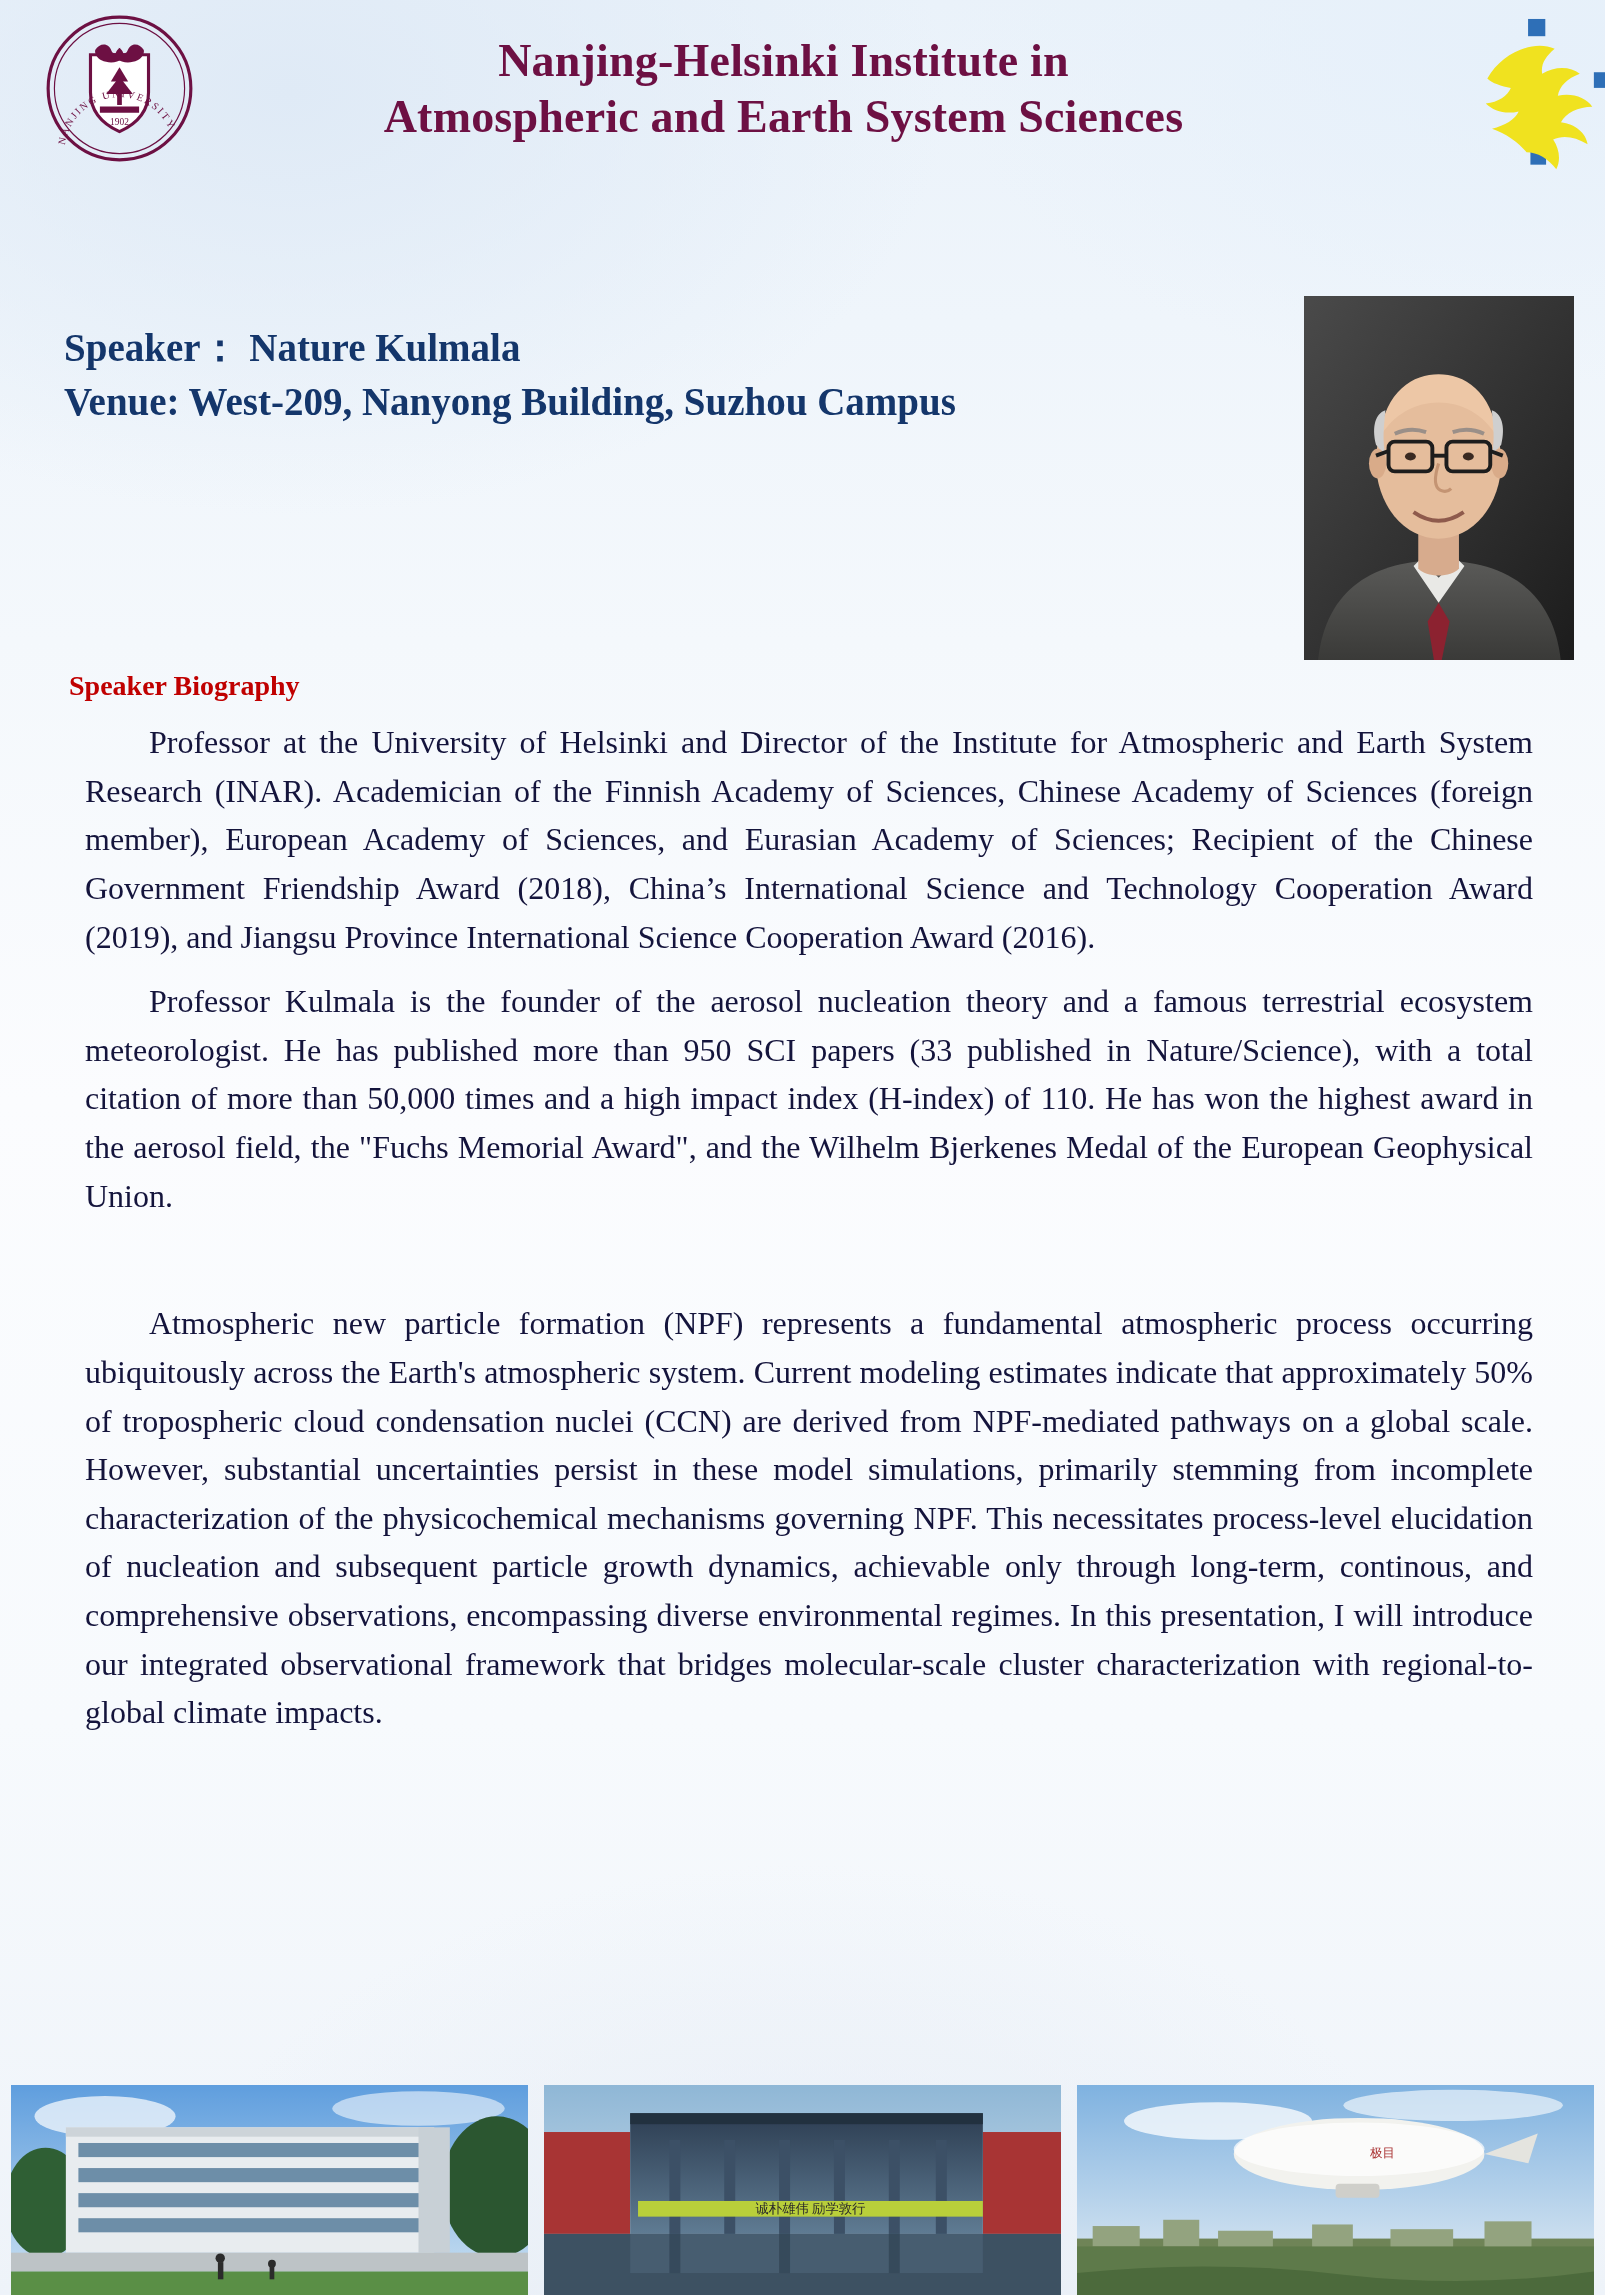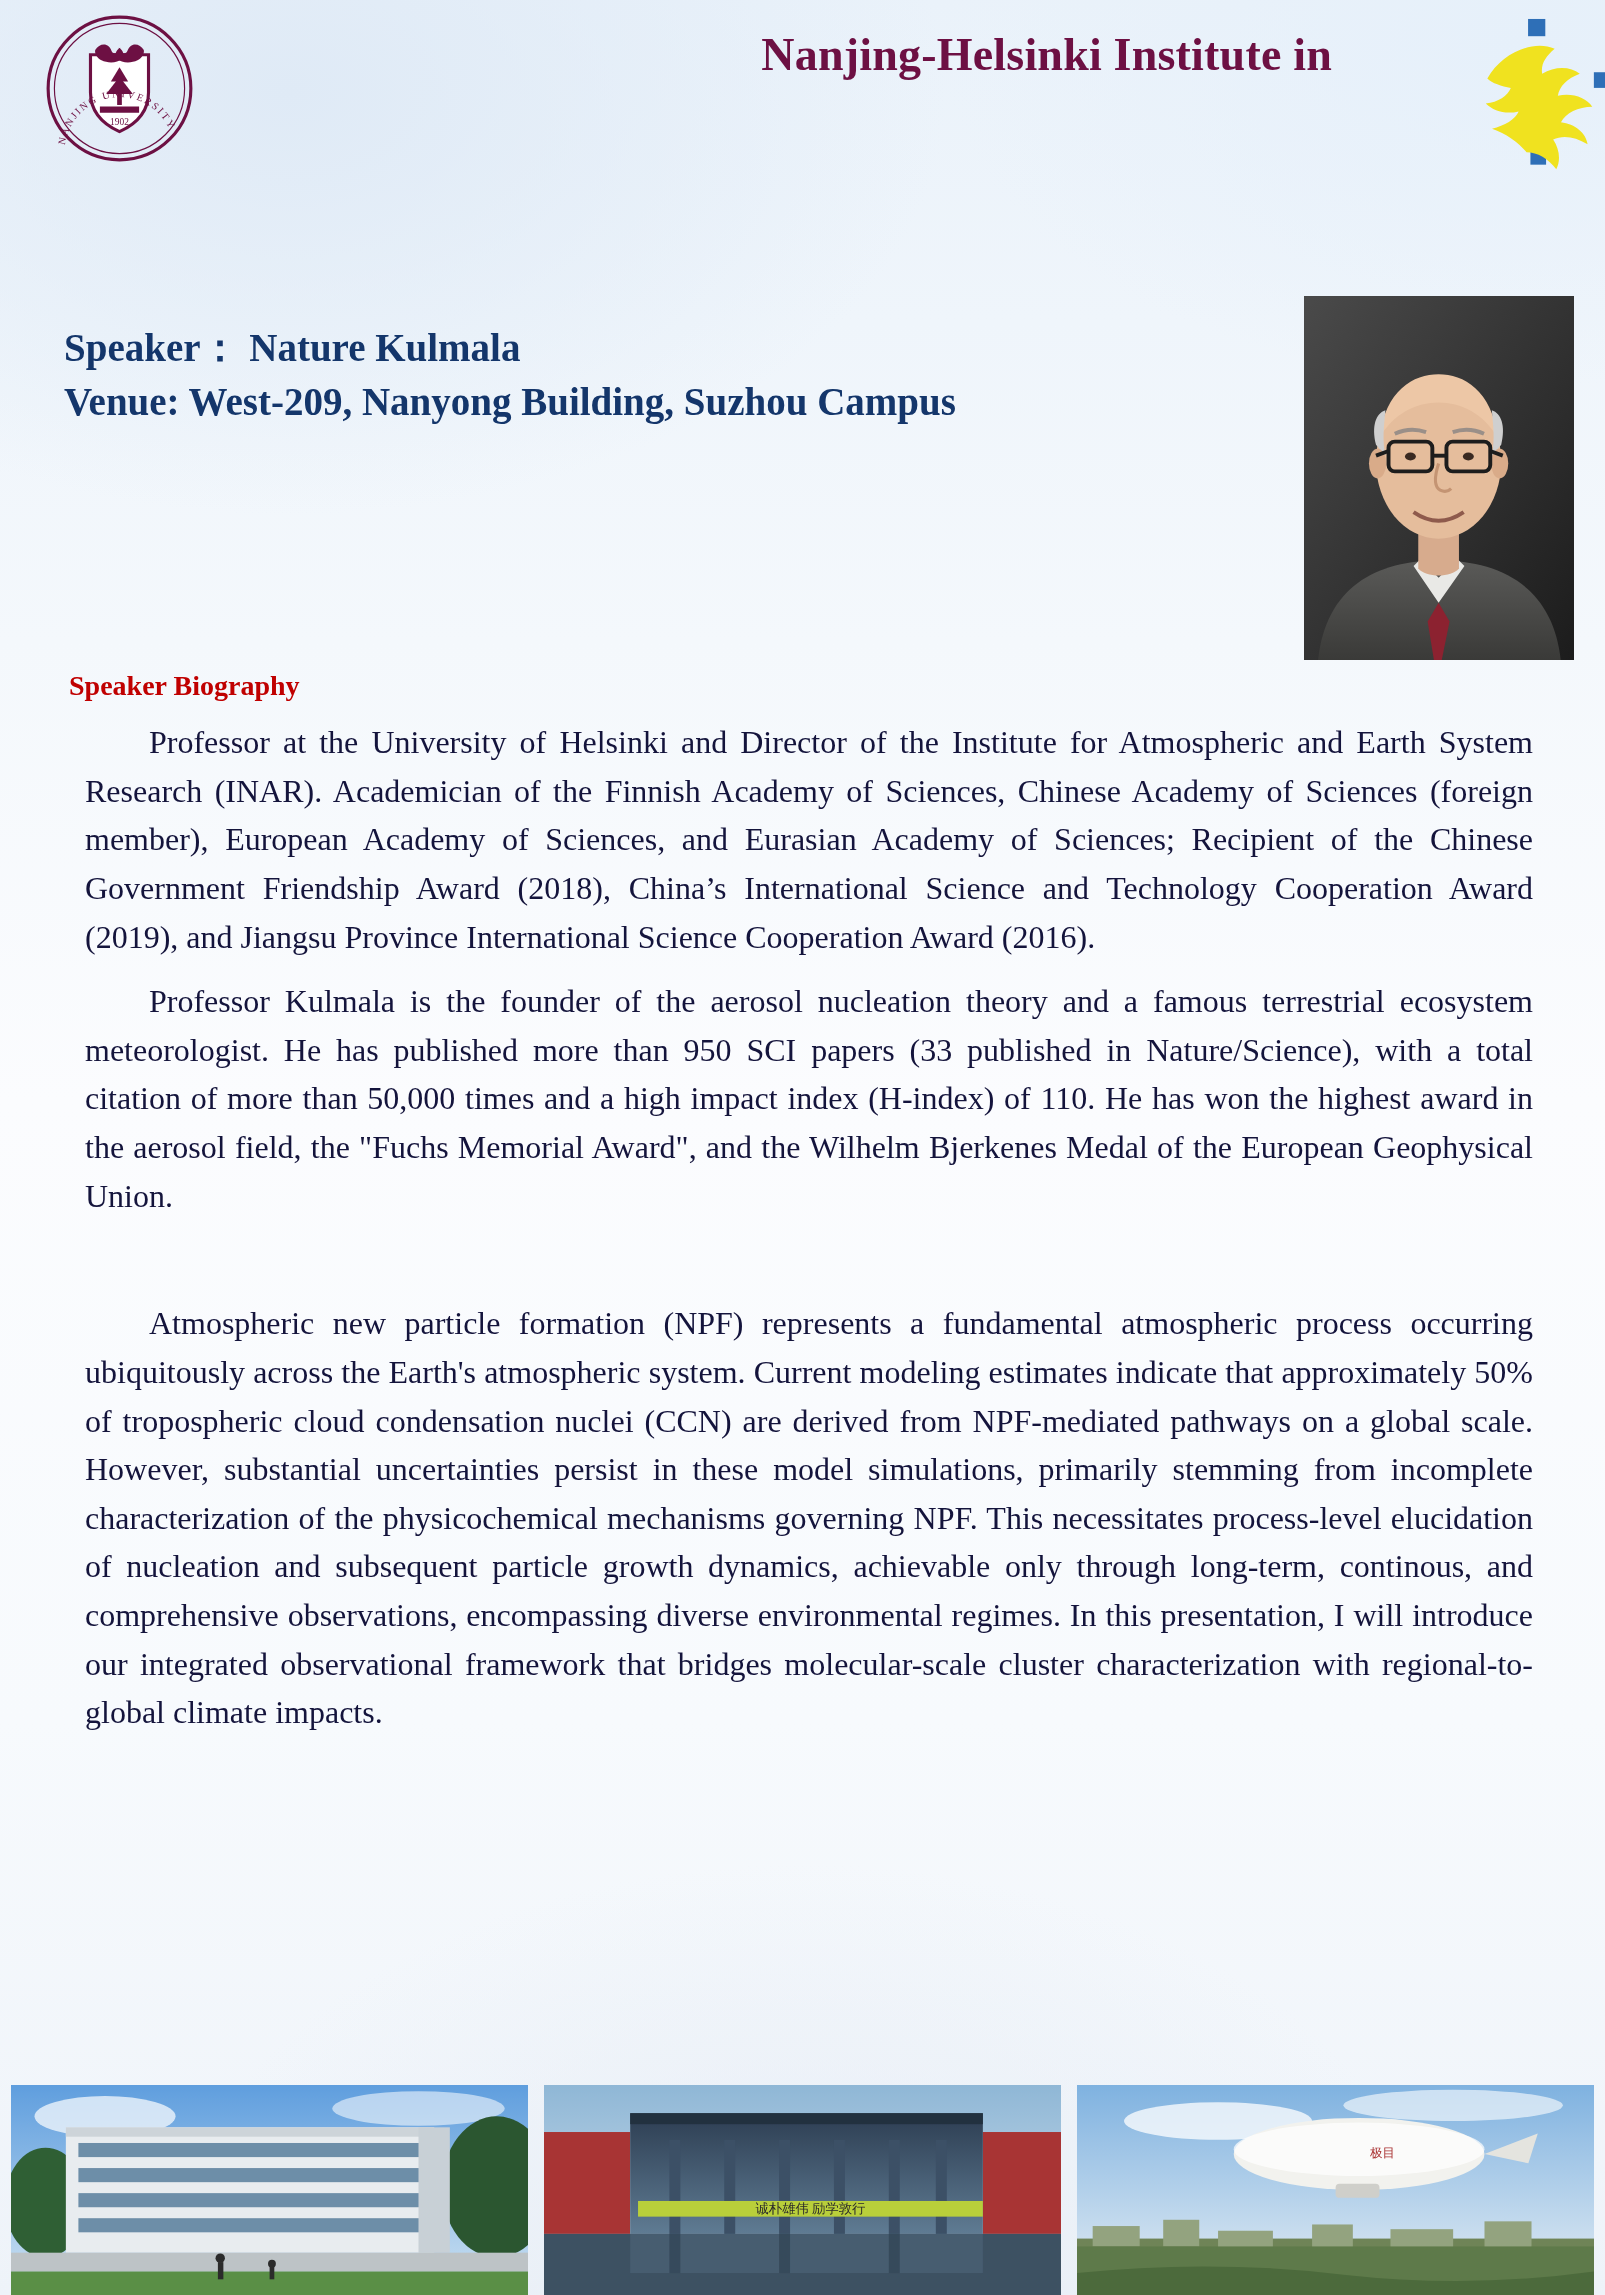--- a/index.html
+++ b/index.html
@@ -36,23 +36,23 @@
     left: 45px;
     top: 14px;
     width: 149px;
     height: 149px;
   }
   .logo svg { display: block; }
 
   .title-block {
     position: absolute;
     left: 235px;
-    top: 27px;
+    top: 33px;
     width: 1097px;
-    text-align: right;
+    text-align: center;
   }
   .title-line {
     font-family: "Liberation Serif", serif;
     font-weight: bold;
     font-size: 46px;
     line-height: 1.22;
     color: #6d1043;
     letter-spacing: 0.2px;
   }
 
@@ -168,20 +168,21 @@
 
         <path id="arcTop" d="M95 176 m-70,0 a70,70 0 1,1 140,0" fill="none"></path>
         <text font-family="'Liberation Serif',serif" font-size="13" fill="#6d1043" letter-spacing="2.5">
           <textPath href="#arcTop" startOffset="4%">NANJING UNIVERSITY</textPath>
         </text>
       </svg>
     </div>
 
     <div class="title-block">
       <div class="title-line">Nanjing-Helsinki Institute in</div>
+      <div class="title-line">Atmospheric and Earth System Sciences</div>
     </div>
 
     <div class="fin-mark">
       <svg width="204" height="188" viewBox="0 0 260 240" xmlns="http://www.w3.org/2000/svg">
         <rect x="162" y="14" width="22" height="22" fill="#2e6fb7"></rect>
         <rect x="165" y="180" width="20" height="20" fill="#2e6fb7"></rect>
         <path d="M110 90 C128 58 168 40 196 52 C184 62 178 72 180 84 C196 74 216 74 228 84 C212 90 202 100 200 112 C218 108 236 114 244 126 C226 126 210 134 204 146 C222 148 236 160 238 174 C222 164 206 162 194 168 C202 180 204 194 198 206 C188 192 174 184 160 184 C150 172 134 160 116 154 C132 150 146 142 150 132 C134 136 118 132 108 122 C124 120 136 112 140 102 C128 100 116 96 110 90 Z" fill="#f0e21f"></path>
         <rect x="246" y="82" width="20" height="20" fill="#2e6fb7"></rect>
       </svg>
     </div>

